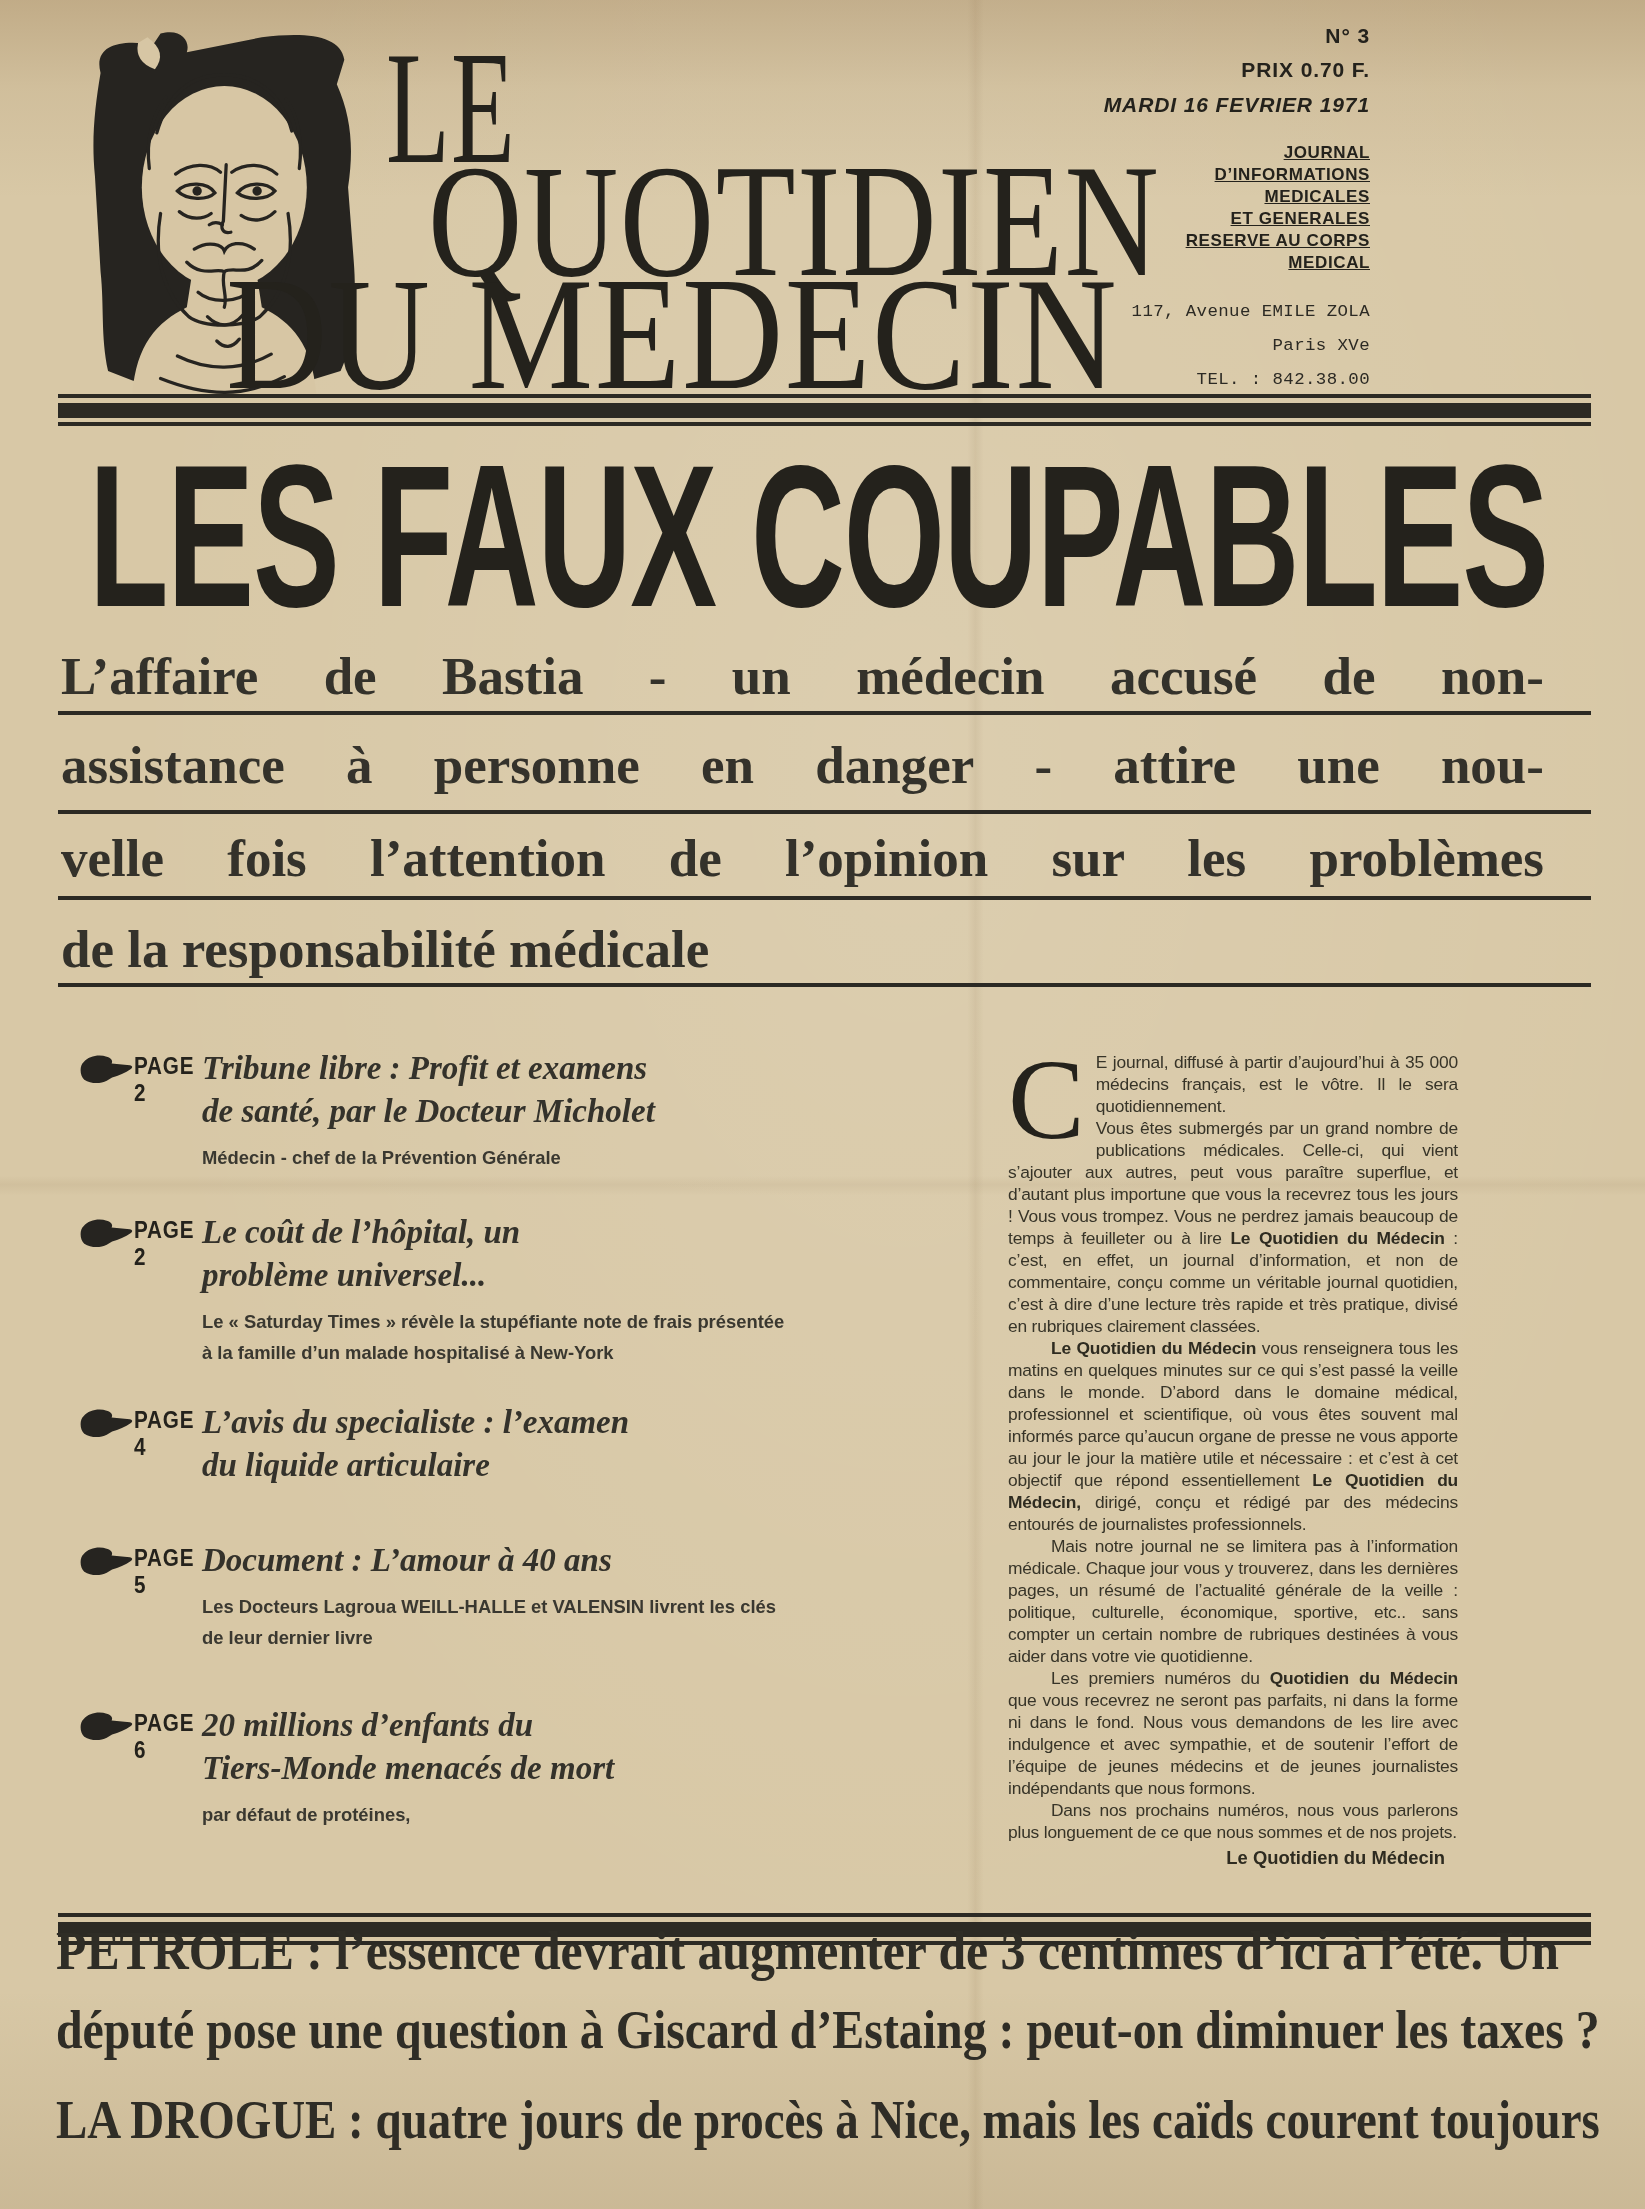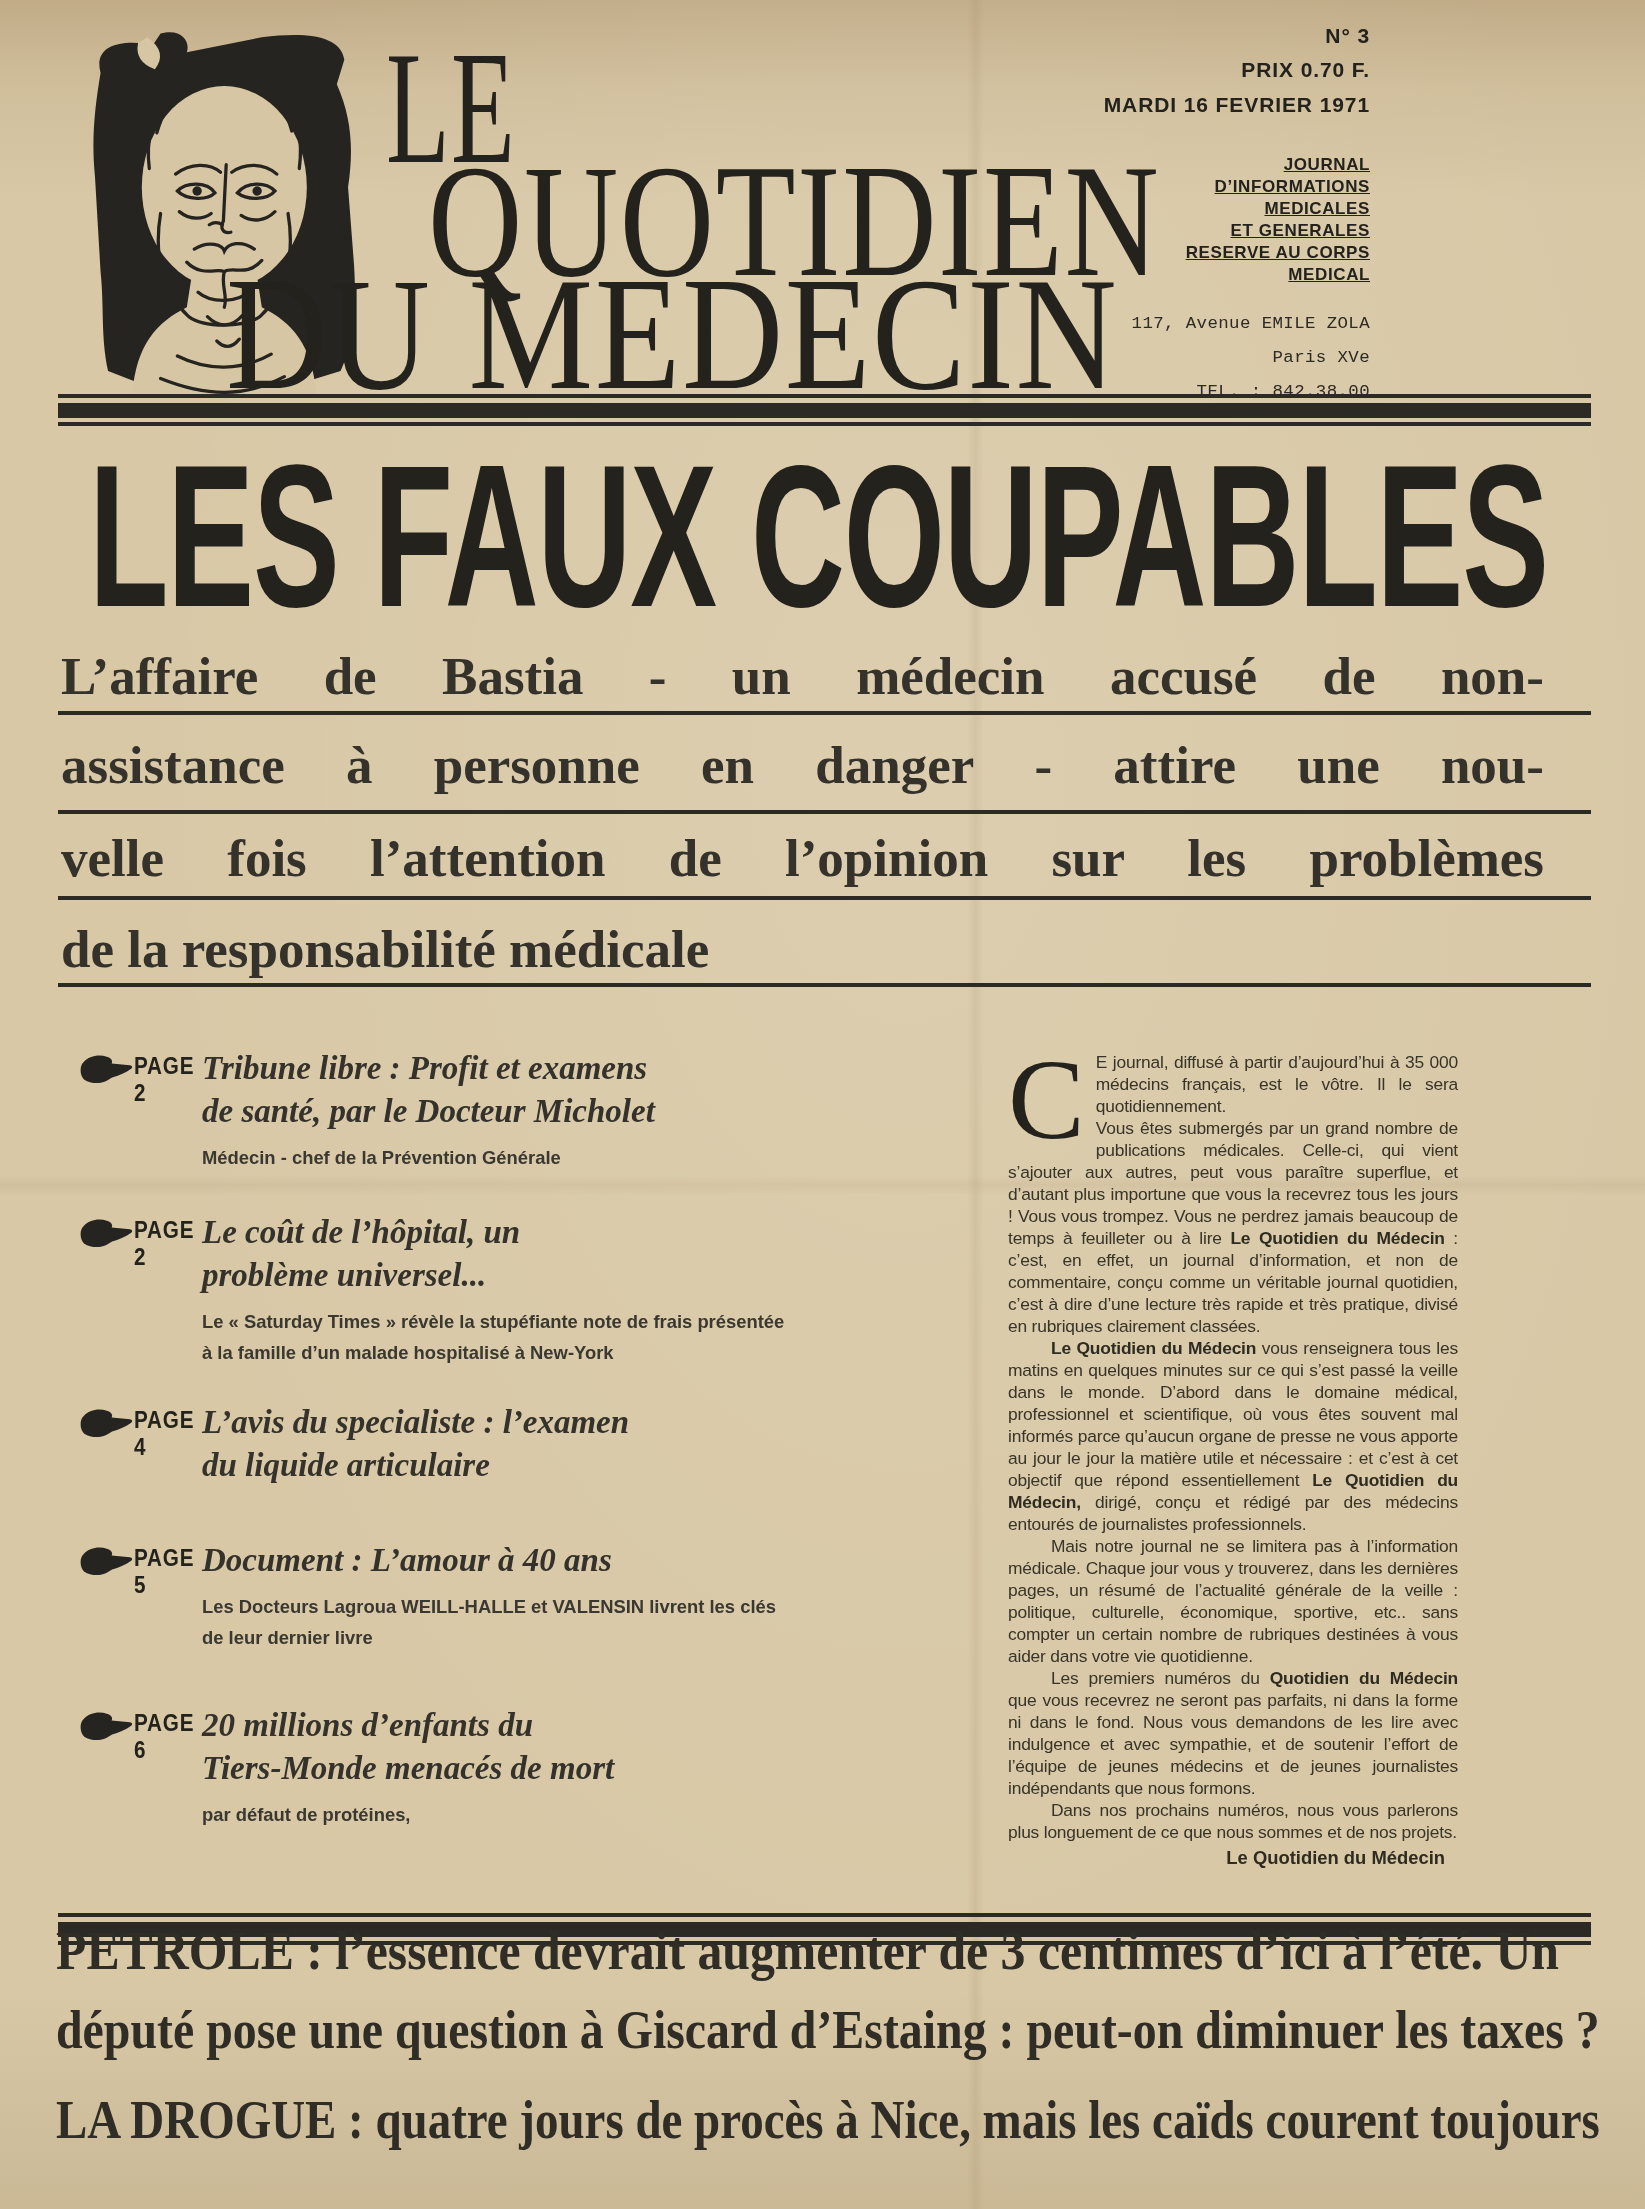--- a/index.html
+++ b/index.html
@@ -31,21 +31,21 @@
     font-family:"Liberation Serif", serif;
     font-size:160px;line-height:1;color:var(--ink-strong);
     letter-spacing:1.9px;
   }
   .m-le{left:386px;top:28px;}
   .m-quotidien{left:428px;top:141px;}
   .m-du{left:226px;top:254px;}
   
   .meta{position:absolute;top:24.5px;right:275px;width:339px;text-align:right;}
   .meta .big{font-size:21px;font-weight:700;letter-spacing:0.9px;line-height:21.7px;margin-bottom:13px;color:var(--ink-strong);}
-  .meta .date{margin-bottom:38px;}
+  .meta .date{margin-bottom:26px;font-style:italic;}
   .meta .sub{font-size:17px;font-weight:700;line-height:22px;letter-spacing:0.6px;color:var(--ink-strong);text-decoration:underline;}
   .meta .addr{margin-top:21px;font-size:17.4px;line-height:34px;font-weight:400;letter-spacing:0.4px;font-family:Liberation Mono, monospace;}
   
   .rule{
     position:absolute;left:58px;width:1533px;height:32px;
     background:linear-gradient(180deg,
       var(--ink) 0 3.8px, rgba(0,0,0,0) 3.8px 9.4px,
       var(--ink) 9.4px 24.5px, rgba(0,0,0,0) 24.5px 28px,
       var(--ink) 28px 32px);
   }

